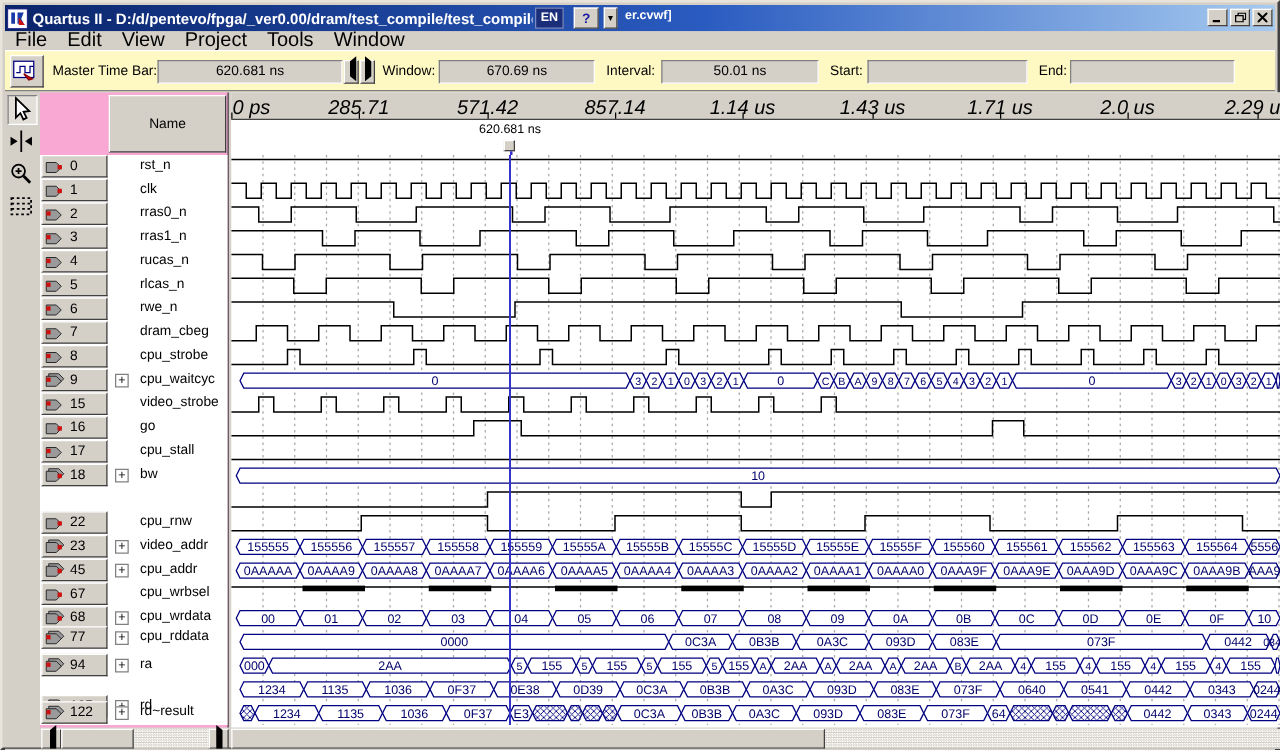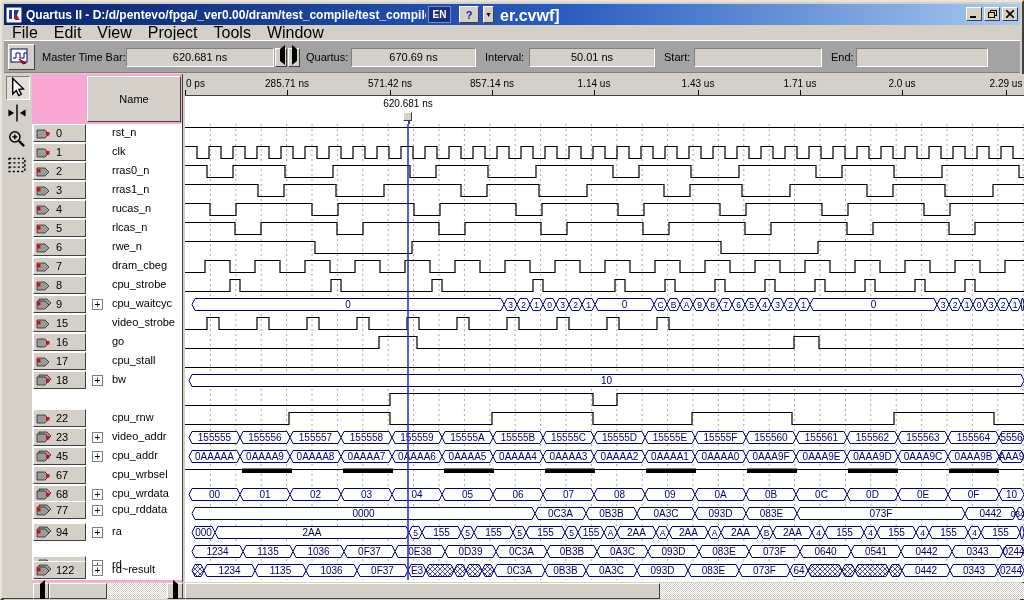--- a/index.html
+++ b/index.html
@@ -12,30 +12,30 @@
     display:flex; align-items:center; color:#fff; }
   #app-icon { width:16px; height:16px; margin:0 4px 0 2px; flex:0 0 auto; }
   #title-main { font-size:12px; font-weight:bold; white-space:nowrap; overflow:hidden; max-width:400px; }
   .tb-widget { height:17px; display:flex; align-items:center; justify-content:center; }
   #en-badge { position:absolute; left:424px; top:2px; width:23px; height:17px; background:#1a2e7a;
     color:#fff; font-size:10px; font-weight:bold; border:1px solid #7a8ac0; }
   #help-btn { position:absolute; left:455px; top:2px; width:20px; height:17px; background:#d4d0c8;
     border:1px solid; border-color:#fff #404040 #404040 #fff; font-size:11px; font-weight:bold; color:#1a1aa0; }
   #mini-widget { position:absolute; left:479px; top:2px; width:11px; height:17px; background:#d4d0c8;
     border:1px solid; border-color:#fff #404040 #404040 #fff; font-size:8px; color:#000; }
-  #title-tail { position:absolute; left:496px; top:3px; font-size:16px; font-weight:bold; color:#fff; }
+  #title-tail { position:absolute; left:496px; top:3px; font-size:10px; font-weight:bold; color:#fff; }
   #win-buttons { position:absolute; right:2px; top:3px; display:flex; gap:2px; }
   .winbtn { width:16px; height:14px; background:#d4d0c8; border:1px solid;
     border-color:#fff #404040 #404040 #fff; display:flex; align-items:center; justify-content:center; }
   
   #menubar { position:absolute; left:2px; top:23px; right:2px; height:15px; background:#d4d0c8;
     display:flex; align-items:center; font-size:16px; }
   .menu-item { padding:1px 8px; color:#000; }
   
-  #toolbar { position:absolute; left:2px; top:38px; right:2px; height:33px; background:#a3a3a3;
+  #toolbar { position:absolute; left:2px; top:38px; right:2px; height:33px; background:#fef9c3;
     border-top:1px solid #fff; border-bottom:1px solid #808080; font-size:11px; }
   #tool-main-btn { position:absolute; left:4px; top:3px; width:27px; height:26px; background:#d4d0c8;
     border:1px solid; border-color:#fff #404040 #404040 #fff; }
   .tb-label { position:absolute; top:10px; color:#000; }
   .tb-field { position:absolute; top:7px; height:19px; background:#d4d0c8; text-align:center;
     border:1px solid; border-color:#808080 #fff #fff #808080; font-size:11px; line-height:17px; color:#000; }
   .spin { position:absolute; top:7px; width:12px; height:19px; background:#d4d0c8;
     border:1px solid; border-color:#fff #404040 #404040 #fff; }
   .tri-l { width:0; height:0; border:4px solid transparent; border-right:5px solid #000; margin:4px 0 0 0; }
   .tri-r { width:0; height:0; border:4px solid transparent; border-left:5px solid #000; margin:4px 0 0 3px; }
@@ -54,21 +54,21 @@
   .idcell { position:absolute; left:1px; top:0px; width:53px; height:18px; background:#d4d0c8;
     border:1px solid; border-color:#fff #404040 #404040 #fff; display:flex; align-items:center; font-size:11px; }
   .idcell svg { margin:0 3px 0 2px; }
   .expander { position:absolute; left:60px; top:4px; width:11px; height:11px; background:#fff;
     border:1px solid #808080; font-size:10px; line-height:9px; text-align:center; color:#000; }
   .signame { position:absolute; left:80px; top:2px; font-size:11px; color:#000; white-space:nowrap; }
   
   #wavepanel { position:absolute; left:183px; top:72px; width:839px; height:508px; background:#fff; }
   #timeheader { position:absolute; left:0; top:0; width:839px; height:22px; background:#d4d0c8;
     border-bottom:1px solid #404040; }
-  .tick-label { position:absolute; top:4px; width:70px; font-size:10px; color:#000; text-align:center; }
+  .tick-label { position:absolute; top:4px; width:70px; font-size:16px; color:#000; text-align:center;font-style:italic; }
   .tick-mark { position:absolute; bottom:0; width:1px; height:5px; background:#000; }
   #cursorband { position:absolute; left:0; top:23px; width:839px; height:27px; background:#fff; }
   #cursor-label { position:absolute; top:1px; width:90px; text-align:center; font-size:10px; color:#000; }
   #cursor-handle { position:absolute; width:9px; height:9px; background:#d4d0c8;
     border:1px solid; border-color:#fff #404040 #404040 #fff; }
   #cursor-band-line { position:absolute; width:2px; background:#3434c8; }
   #wavesvg { position:absolute; left:0; top:50px; }
   
   .hscroll { position:absolute; height:16px; background:repeating-conic-gradient(#fff 0 25%,#d4d0c8 0 50%) 0 0/2px 2px; }
   #nscroll { left:31px; top:581px; width:150px; }
@@ -130,21 +130,21 @@
       <svg width="22" height="22" viewBox="0 0 22 22">
         <rect x="2" y="4" width="16" height="13" fill="#fff" stroke="#000080"></rect>
         <path d="M4 13 h3 v-5 h4 v5 h4 v-5 h3" stroke="#000080" fill="none"></path>
         <path d="M10 14 l7 4 l-3 1 z" fill="#cc1111" stroke="#880000"></path>
       </svg>
     </span>
     <span class="tb-label" style="left:38px">Master Time Bar:</span>
     <span class="tb-field" style="left:122px; width:148px">620.681 ns</span>
     <span class="spin" style="left:271px"><span class="tri-l"></span></span>
     <span class="spin" style="left:284px"><span class="tri-r"></span></span>
-    <span class="tb-label" style="left:302px">Quartus:</span>
+    <span class="tb-label" style="left:302px">Window:</span>
     <span class="tb-field" style="left:347px; width:125px">670.69 ns</span>
     <span class="tb-label" style="left:481px">Interval:</span>
     <span class="tb-field" style="left:525px; width:126px">50.01 ns</span>
     <span class="tb-label" style="left:660px">Start:</span>
     <span class="tb-field" style="left:690px; width:128px"></span>
     <span class="tb-label" style="left:827px">End:</span>
     <span class="tb-field" style="left:852px; width:132px"></span>
   </div>
 
   <div id="leftstrip">

